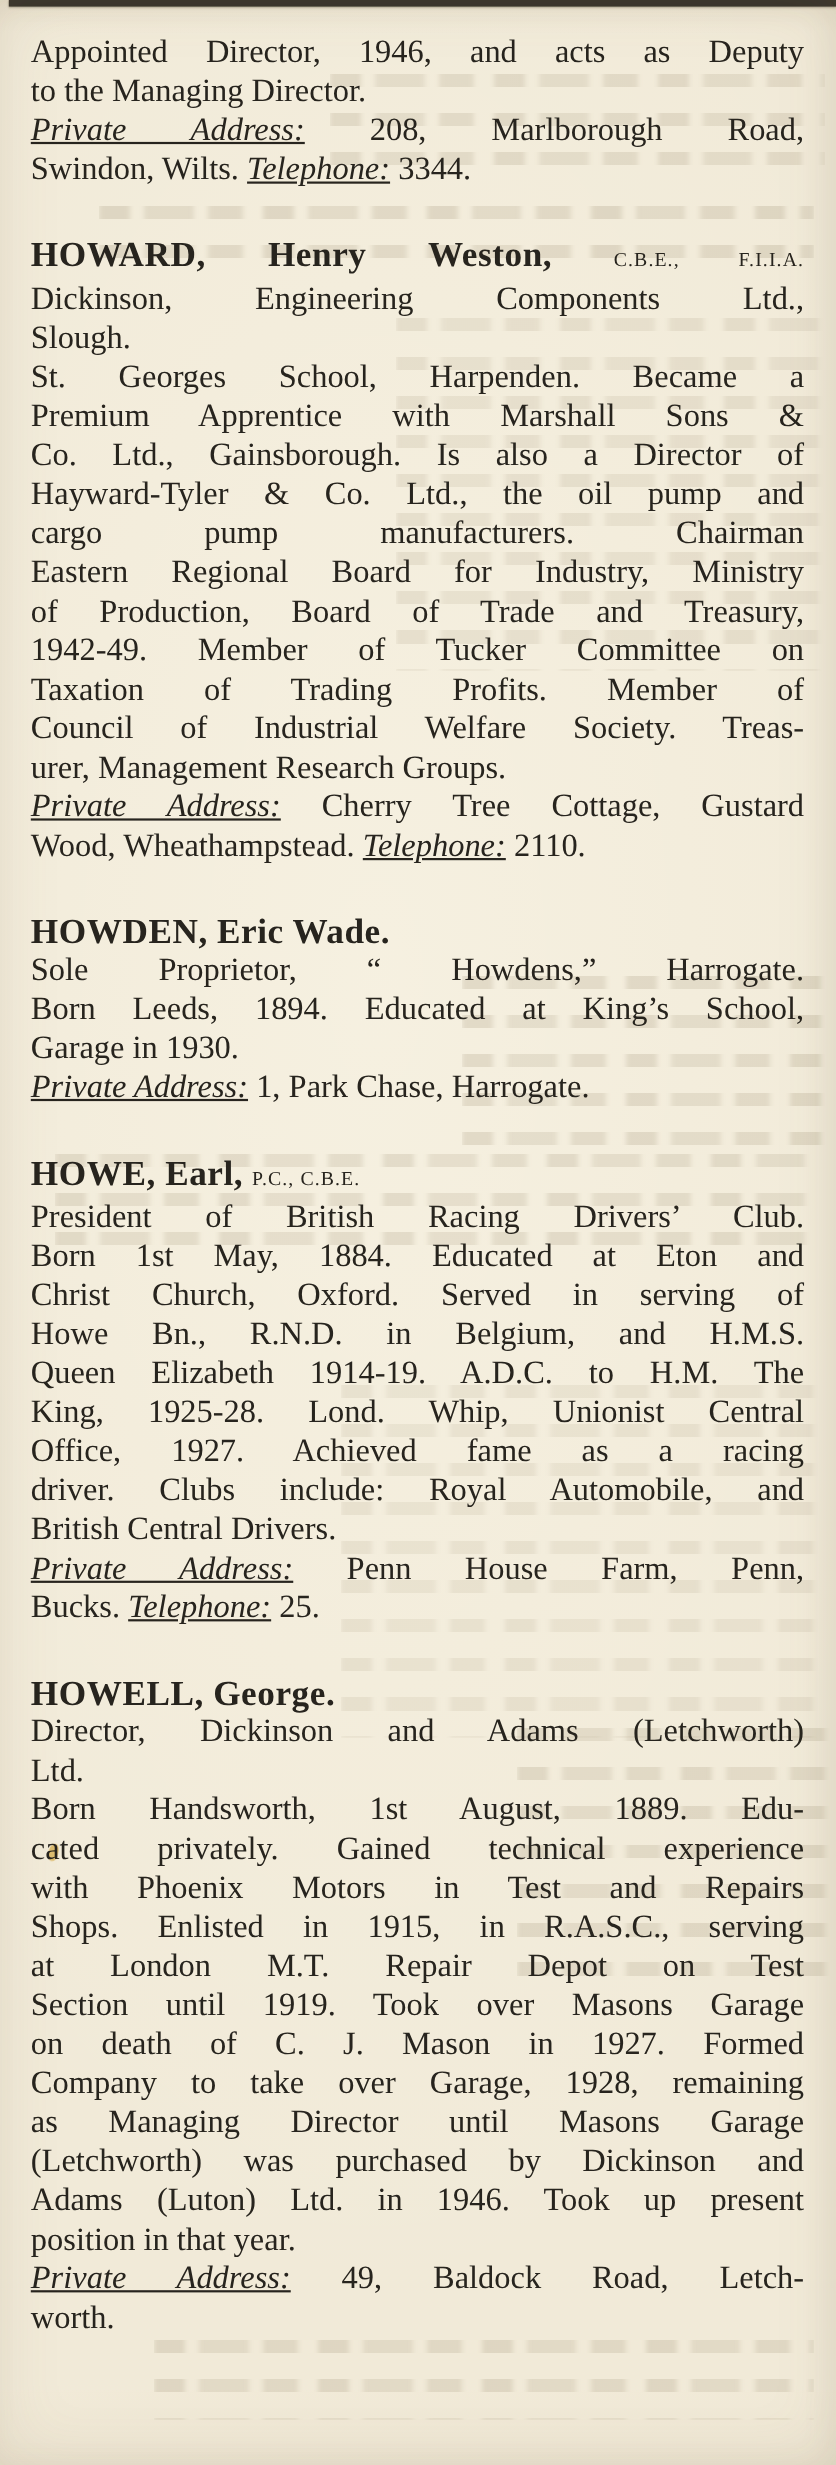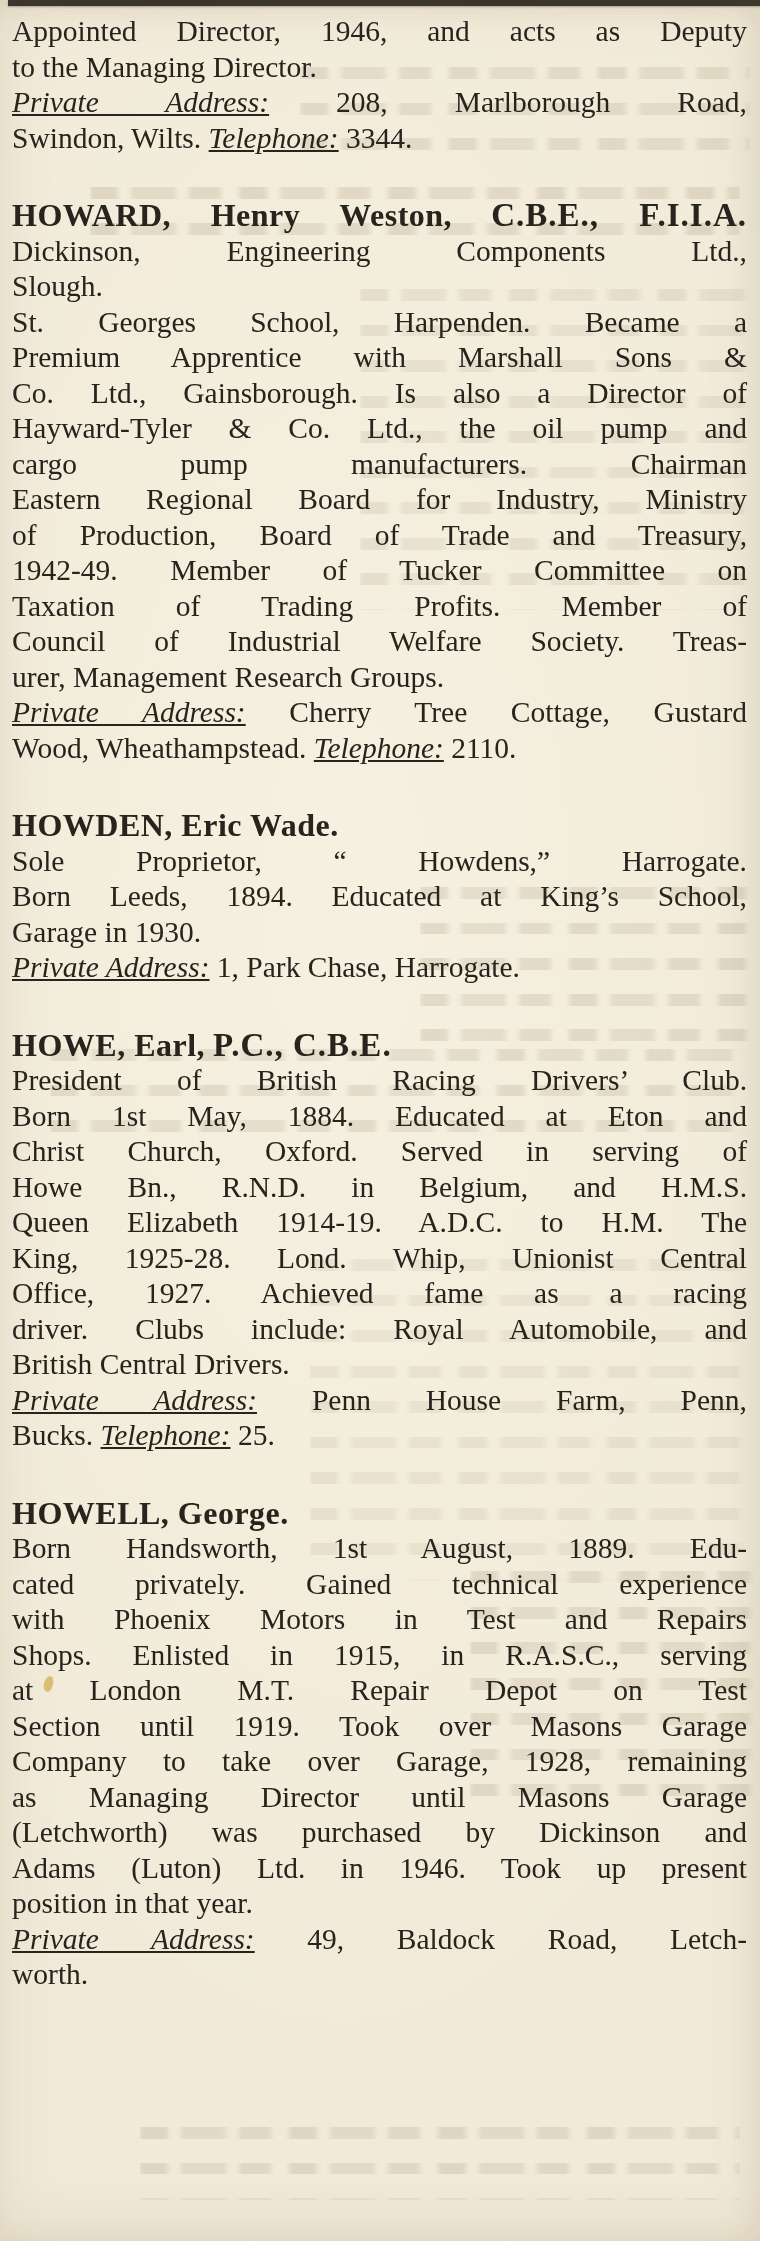--- a/index.html
+++ b/index.html
@@ -26,25 +26,25 @@
     background:var(--bar,#38342c);
     box-shadow:0 1px 2px rgba(60,50,30,.35);
   }
   .column{
     position:absolute;left:12px;right:13px;top:14px;
     font-size:29.5px;line-height:35.5px;
   }
   .line{text-align:justify;}
   .jlast{text-align-last:justify;}
   .llast{text-align-last:left;}
-  .entry{margin:0;padding:0;}
+  .entry{margin:16px;padding:0;}
   .entry + .entry{margin-top:42px;}
   .heading{font-size:32px;}
   .bname{font-weight:bold;letter-spacing:.5px;}
-  .honours{font-weight:bold;font-size:33px;letter-spacing:1px;}
+  .honours{font-weight:normal;font-size:18px;letter-spacing:1px;}
   .it{font-style:italic;text-decoration:underline;}
   
   .ghost{
     position:absolute;pointer-events:none;
     filter:blur(2.6px);
     opacity:.45;
     background-image:
       repeating-linear-gradient(90deg,
         rgba(158,144,116,.55) 0 28px, rgba(158,144,116,0) 28px 41px,
         rgba(158,144,116,.45) 41px 86px, rgba(158,144,116,0) 86px 99px,
@@ -139,26 +139,31 @@
           <div class="line llast">British Central Drivers.</div>
         </div>
         <div class="block">
           <div class="line jlast"><span class="it">Private Address:</span> Penn House Farm, Penn,</div>
           <div class="line llast">Bucks. <span class="it">Telephone:</span> 25.</div>
         </div>
       </section>
       <section class="entry">
         <div class="line heading llast"><span class="bname">HOWELL, George.</span></div>
         <div class="block">
+          <div class="line jlast">Director, Dickinson and Adams (Letchworth)</div>
+          <div class="line llast">Ltd.</div>
+        </div>
+        <div class="block">
           <div class="line jlast">Born Handsworth, 1st August, 1889.  Edu-</div>
           <div class="line jlast">cated privately.  Gained technical experience</div>
           <div class="line jlast">with Phoenix Motors in Test and Repairs</div>
           <div class="line jlast">Shops.  Enlisted in 1915, in R.A.S.C., serving</div>
           <div class="line jlast">at London M.T. Repair Depot on Test</div>
           <div class="line jlast">Section until 1919.  Took over Masons Garage</div>
+          <div class="line jlast">on death of C. J. Mason in 1927.  Formed</div>
           <div class="line jlast">Company to take over Garage, 1928, remaining</div>
           <div class="line jlast">as Managing Director until Masons Garage</div>
           <div class="line jlast">(Letchworth) was purchased by Dickinson and</div>
           <div class="line jlast">Adams (Luton) Ltd. in 1946.  Took up present</div>
           <div class="line llast">position in that year.</div>
         </div>
         <div class="block">
           <div class="line jlast"><span class="it">Private Address:</span> 49, Baldock Road, Letch-</div>
           <div class="line llast">worth.</div>
         </div>

